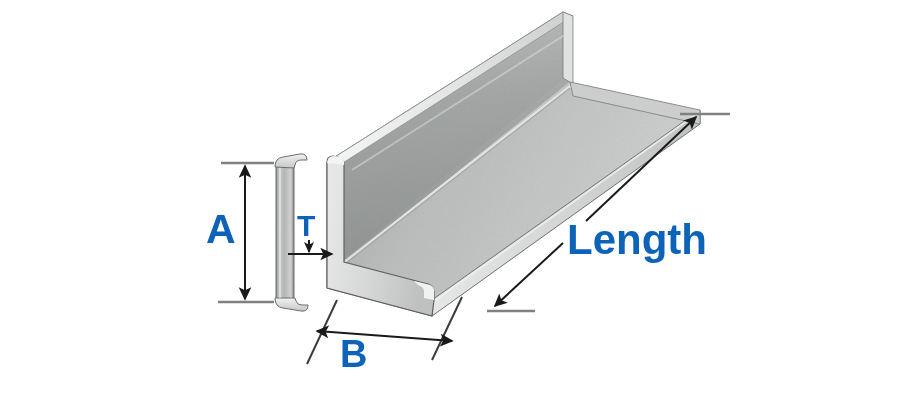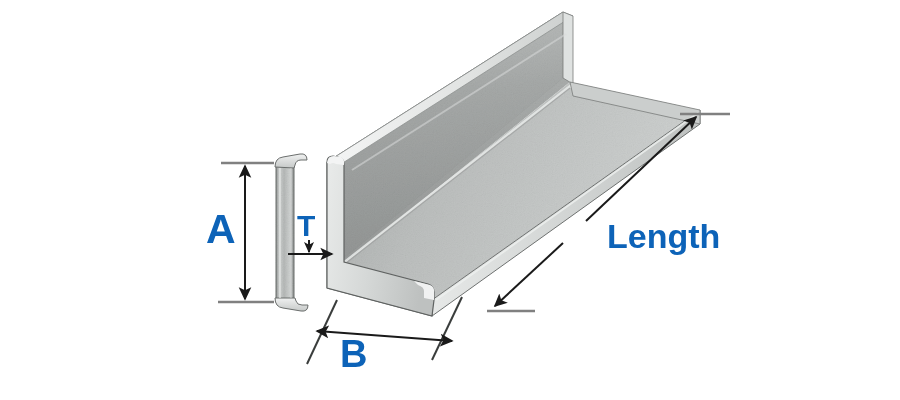--- a/index.html
+++ b/index.html
@@ -43,22 +43,21 @@
     font-size: 38px;
   }
   #label-t {
     left: 297px;
     top: 211px;
     font-size: 30px;
   }
   #label-length {
     left: 567px;
     top: 219px;
-    font-size: 34px;
-    margin-left: 40px;
+    font-size: 42px;
   }
 </style>
 </head>
 <body>
 
 <div id="stage">
 
   <svg id="diagram-svg" viewBox="0 0 900 400" xmlns="http://www.w3.org/2000/svg">
     <defs>
 

